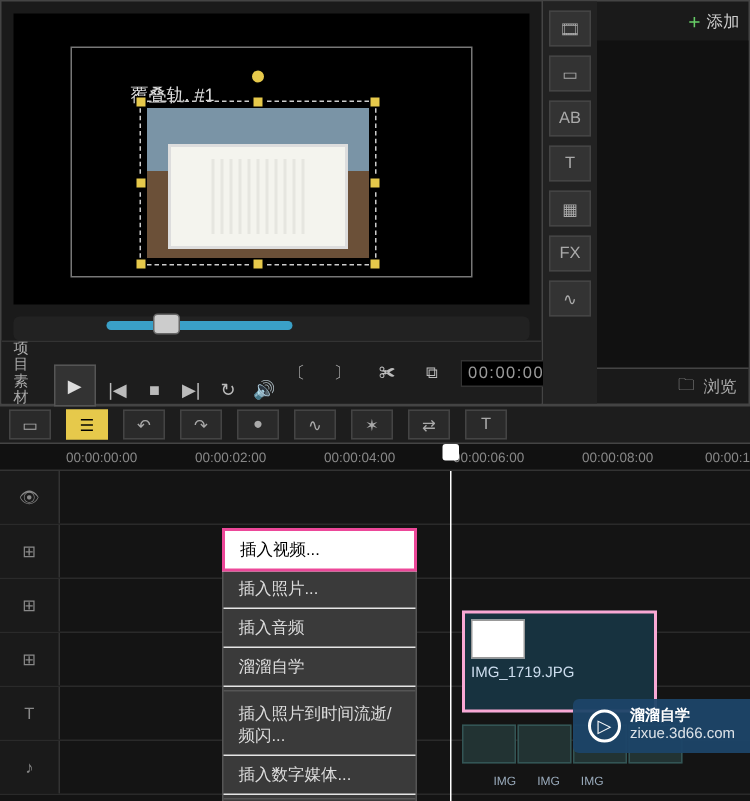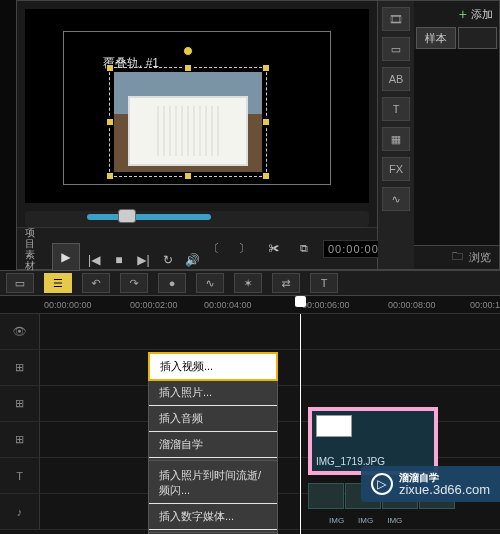--- a/index.html
+++ b/index.html
@@ -1,20 +1,20 @@
 <!DOCTYPE html>
 <html><head>
 <meta charset="utf-8">
 <style>
 * { margin: 0; padding: 0; box-sizing: border-box; font-family: "Microsoft YaHei", sans-serif; }
 body { background: #0a0a0a; width: 500px; height: 534px; overflow: hidden; color: #ccc; font-size: 11px; position: relative; }
 
 
 .top { display: flex; height: 270px; }
-.preview-panel { width: 362px; background: #1a1a1a; border: 1px solid #444; display: flex; flex-direction: column; margin-left: 16px; }
+.preview-panel { width: 362px; background: #1a1a1a; border: 1px solid #444; display: flex; flex-direction: column; }
 .side-panel { flex: 1; background: #1a1a1a; border: 1px solid #444; border-left: none; display: flex; }
 .side-tools { width: 36px; background: #222; display: flex; flex-direction: column; gap: 6px; padding-top: 6px; align-items: center; }
 .side-tool { width: 28px; height: 24px; background: #333; border: 1px solid #444; display:flex; align-items:center; justify-content:center; color:#aaa; }
 .side-body { flex:1; display:flex; flex-direction:column; }
 .side-top { height: 26px; display:flex; justify-content:flex-end; align-items:center; padding:0 6px; gap:4px; }
 .add-btn { display:flex; align-items:center; gap:4px; color:#ccc; }
 .add-plus { color:#6c6; font-size:14px; }
 .tab-row { height: 22px; display:flex; gap:2px; padding:0 2px; }
 .tab { flex:1; background:#333; border:1px solid #555; display:flex; align-items:center; justify-content:center; font-size:11px; color:#ccc; }
 .tab.inactive { background:#222; }
@@ -58,37 +58,37 @@
 .tracks{position:relative;height:220px;background:#141414}
 .track{height:36px;border-bottom:1px solid #2a2a2a;display:flex;align-items:center}
 .track-head{width:40px;height:100%;background:#1a1a1a;border-right:1px solid #333;display:flex;align-items:center;justify-content:center;color:#888;gap:2px}
 .track-body{flex:1;position:relative;height:100%}
 .playhead{position:absolute;left:300px;top:0;bottom:0;width:1px;background:#fff;z-index:5}
 .playhead::before{content:"";position:absolute;top:-18px;left:-5px;width:11px;height:11px;background:#fff;border-radius:2px}
 
 
 .ctx{position:absolute;left:148px;top:352px;width:130px;background:#3a3a3a;border:1px solid #555;z-index:20;font-size:11px;color:#ddd}
 .ctx-item{padding:5px 10px;border-bottom:1px solid #e5e5e5}
-.ctx-item.hl{background:#fff;color:#000;position:relative;border:2px solid #eab308;margin:-1px}
+.ctx-item.hl{background:#fff;color:#000;position:relative;border:2px solid #ec4899;margin:-1px}
 .ctx-sep{height:1px;background:#555;margin:2px 0}
 
 
-.clip{position:absolute;left:308px;top:407px;width:130px;height:68px;background:#17323f;border:4px solid #f9a8d4;padding:4px;display:flex;flex-direction:column;gap:19px;z-index:3}
+.clip{position:absolute;left:308px;top:407px;width:130px;height:68px;background:#17323f;border:2px solid #f9a8d4;padding:4px;display:flex;flex-direction:column;gap:4px;z-index:3}
 .clip-thumb{width:36px;height:26px;background:#fff;border:1px solid #999}
 .clip-name{font-size:10px;color:#cde}
 .clip-thumbs-row{position:absolute;left:308px;top:483px;display:flex;gap:1px;z-index:2}
 .mini{width:36px;height:26px;background:#233;border:1px solid #355}
 .mini-label{position:absolute;left:329px;top:516px;display:flex;gap:14px;z-index:2;font-size:8px;color:#9ab}
 
 
 .wm{position:absolute;right:0;bottom:32px;background:rgba(28,68,104,0.95);color:#fff;padding:6px 10px;display:flex;align-items:center;gap:6px;border-radius:4px 0 0 4px;z-index:50}
 .wm-icon{width:22px;height:22px;border:2px solid #fff;border-radius:50%;display:flex;align-items:center;justify-content:center;color:#fff;font-size:12px}
 .wm-txt{display:flex;flex-direction:column;line-height:12px}
 .wm-cn{font-size:10px;font-weight:bold}
-.wm-url{font-size:13px;opacity:.85}
+.wm-url{font-size:10px;opacity:.85}
 
 .icon{font-size:12px}
 </style>
 </head>
 <body>
 
 <div class="top">
   <div class="preview-panel">
     <div class="canvas-wrap">
       <div class="safe-frame"></div>
@@ -186,24 +186,20 @@
       <div class="side-tool">
           <span>∿</span>
         </div>
     </div>
     <div class="side-body">
       <div class="side-top">
         <div class="add-btn">
           <span class="add-plus">+</span>
           <span>添加</span>
         </div>
-      </div>
-      <div class="tab-row">
-        <div class="tab">样本</div>
-        <div class="tab inactive"></div>
       </div>
       <div class="side-content"></div>
       <div class="browse-bar">
         <span>🗀</span>
         <span>浏览</span>
       </div>
     </div>
   </div>
 </div>
 
@@ -215,21 +211,21 @@
   <div class="tl-btn">●</div>
   <div class="tl-btn">∿</div>
   <div class="tl-btn">✶</div>
   <div class="tl-btn">⇄</div>
   <div class="tl-btn">T</div>
 </div>
 
 <div class="ruler">
   <span style="left:44px">00:00:00:00</span>
   <span style="left:130px">00:00:02:00</span>
-  <span style="left:204px">00:00:04:00</span>
+  <span style="left:216px">00:00:04:00</span>
   <span style="left:302px">00:00:06:00</span>
   <span style="left:388px">00:00:08:00</span>
   <span style="left:470px">00:00:10:00</span>
 </div>
 
 <div class="tracks">
   <div class="playhead"></div>
   <div class="track">
     <div class="track-head">
         <span>👁</span>

